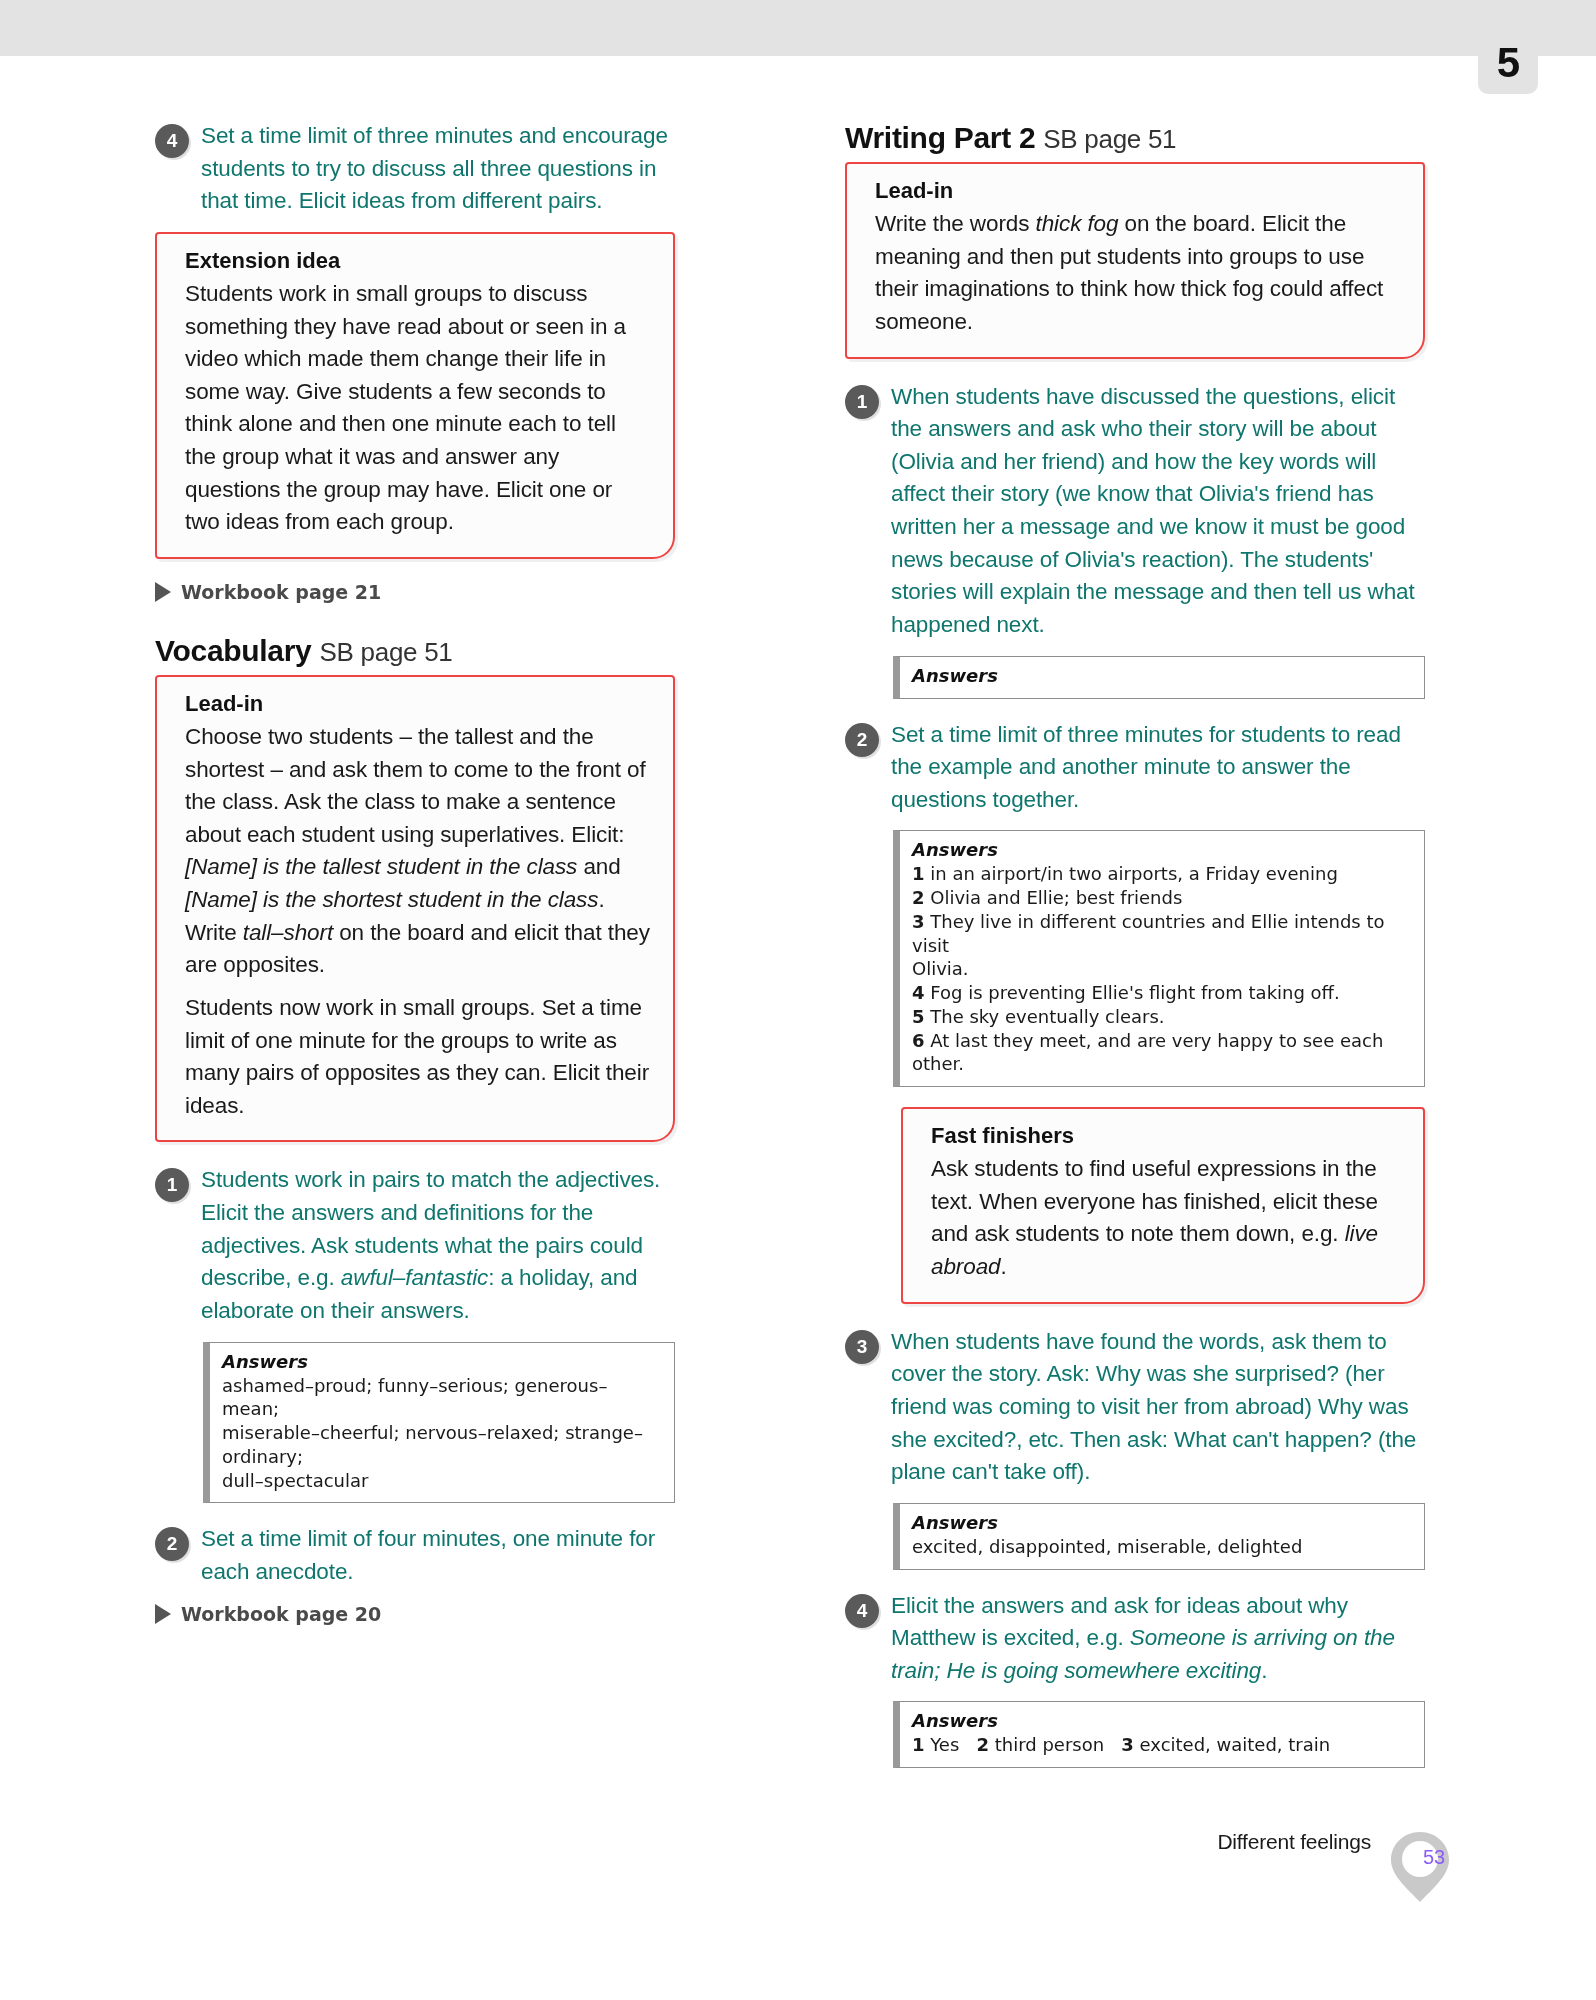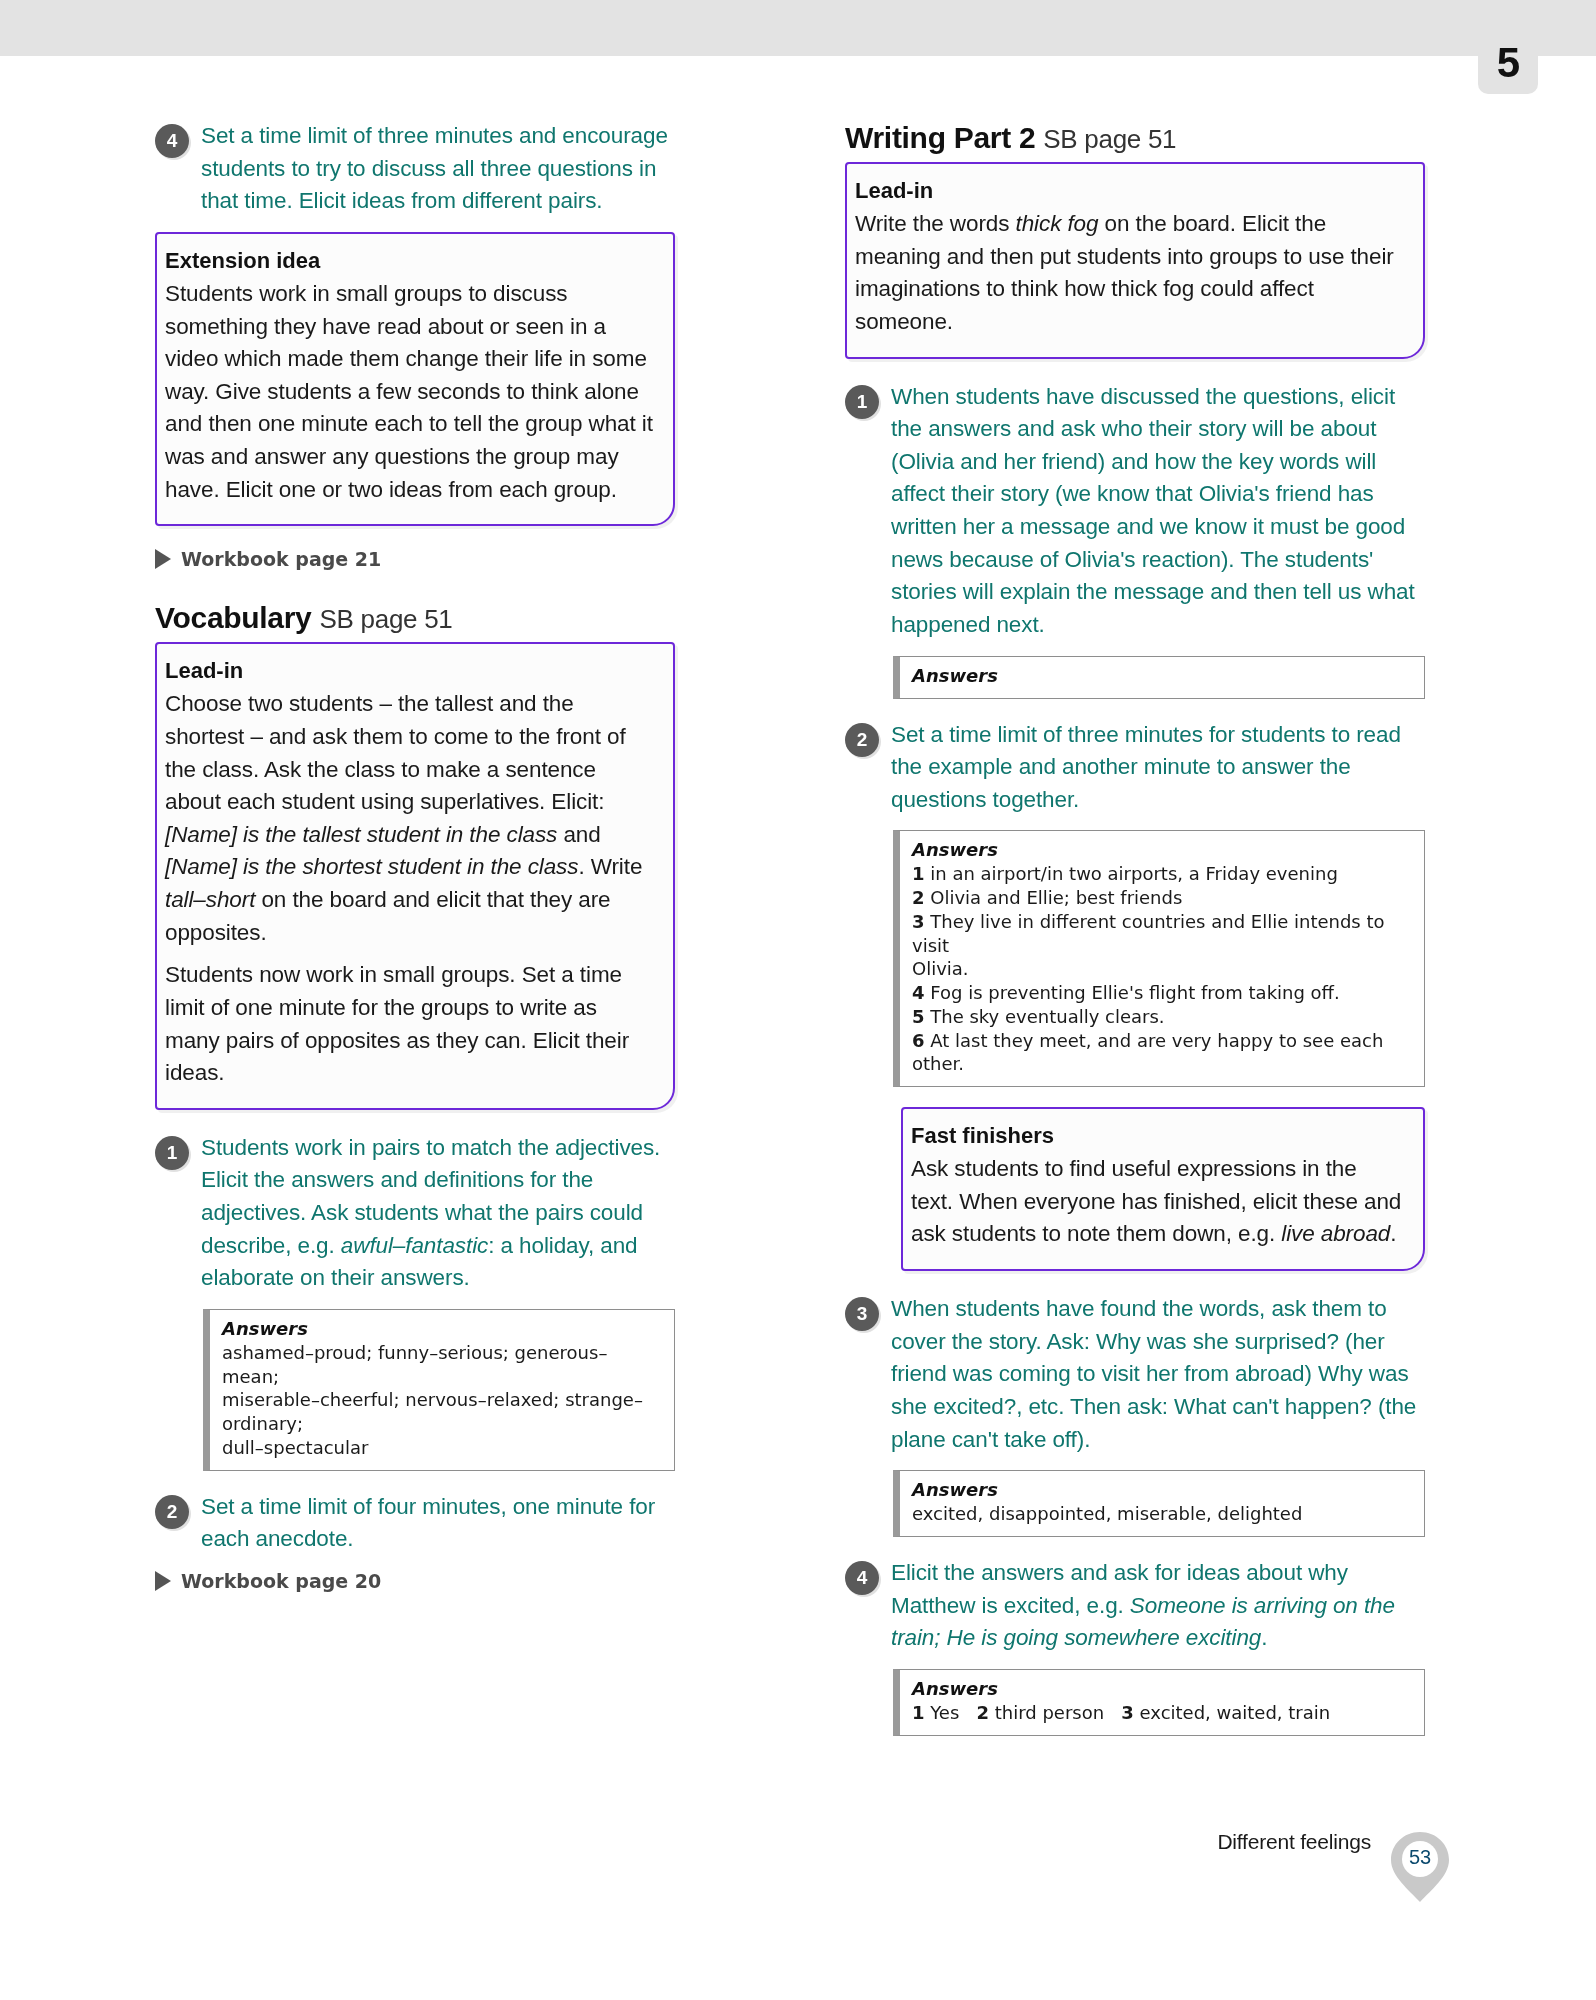--- a/index.html
+++ b/index.html
@@ -65,24 +65,24 @@
     box-shadow:2px 2px 0 rgba(0,0,0,0.12);
   }
   .step-text{
     font-size:22.5px; line-height:1.45; color:#0f766e; letter-spacing:-0.1px;
   }
   .step-text i{ font-style:italic; }
 
   
   .tipbox{
     position:relative;
-    border:2px solid #6d28d9;
+    border:2px solid #ef4444;
     border-radius:4px 4px 22px 4px;
     background:#fcfcfc;
-    padding:14px 20px 18px 8px;
+    padding:14px 20px 18px 28px;
     margin:6px 0 22px 0;
     box-shadow:3px 3px 0 rgba(0,0,0,0.06);
   }
   .tipbox .tip-title{
     font-size:22px; font-weight:bold; color:#111; margin:0 0 4px 0;
   }
   .tipbox .tip-body{
     font-size:22.5px; line-height:1.45; color:#1a1a1a; letter-spacing:-0.1px;
   }
   .tipbox .tip-body p{ margin:0 0 10px 0; }
@@ -132,23 +132,23 @@
     display:flex; align-items:flex-start; gap:18px;
   }
   .footer-title{
     font-size:21px; color:#1a1a1a; letter-spacing:-0.2px;
   }
   .pin{
     position:relative; width:62px; height:74px;
   }
   .pin svg{ display:block; }
   .pin .pin-num{
-    position:absolute; left:0; top:16px; width:62px;
+    position:absolute; left:14px; top:16px; width:62px;
     text-align:center;
-    font-size:20px; color:#0c4a6e;
+    font-size:20px; color:#8b5cf6;
   }
 </style>
 </head>
 <body>
 
 <div class="top-band"></div>
 <div class="unit-tab">
   <span class="num">5</span>
 </div>
 

